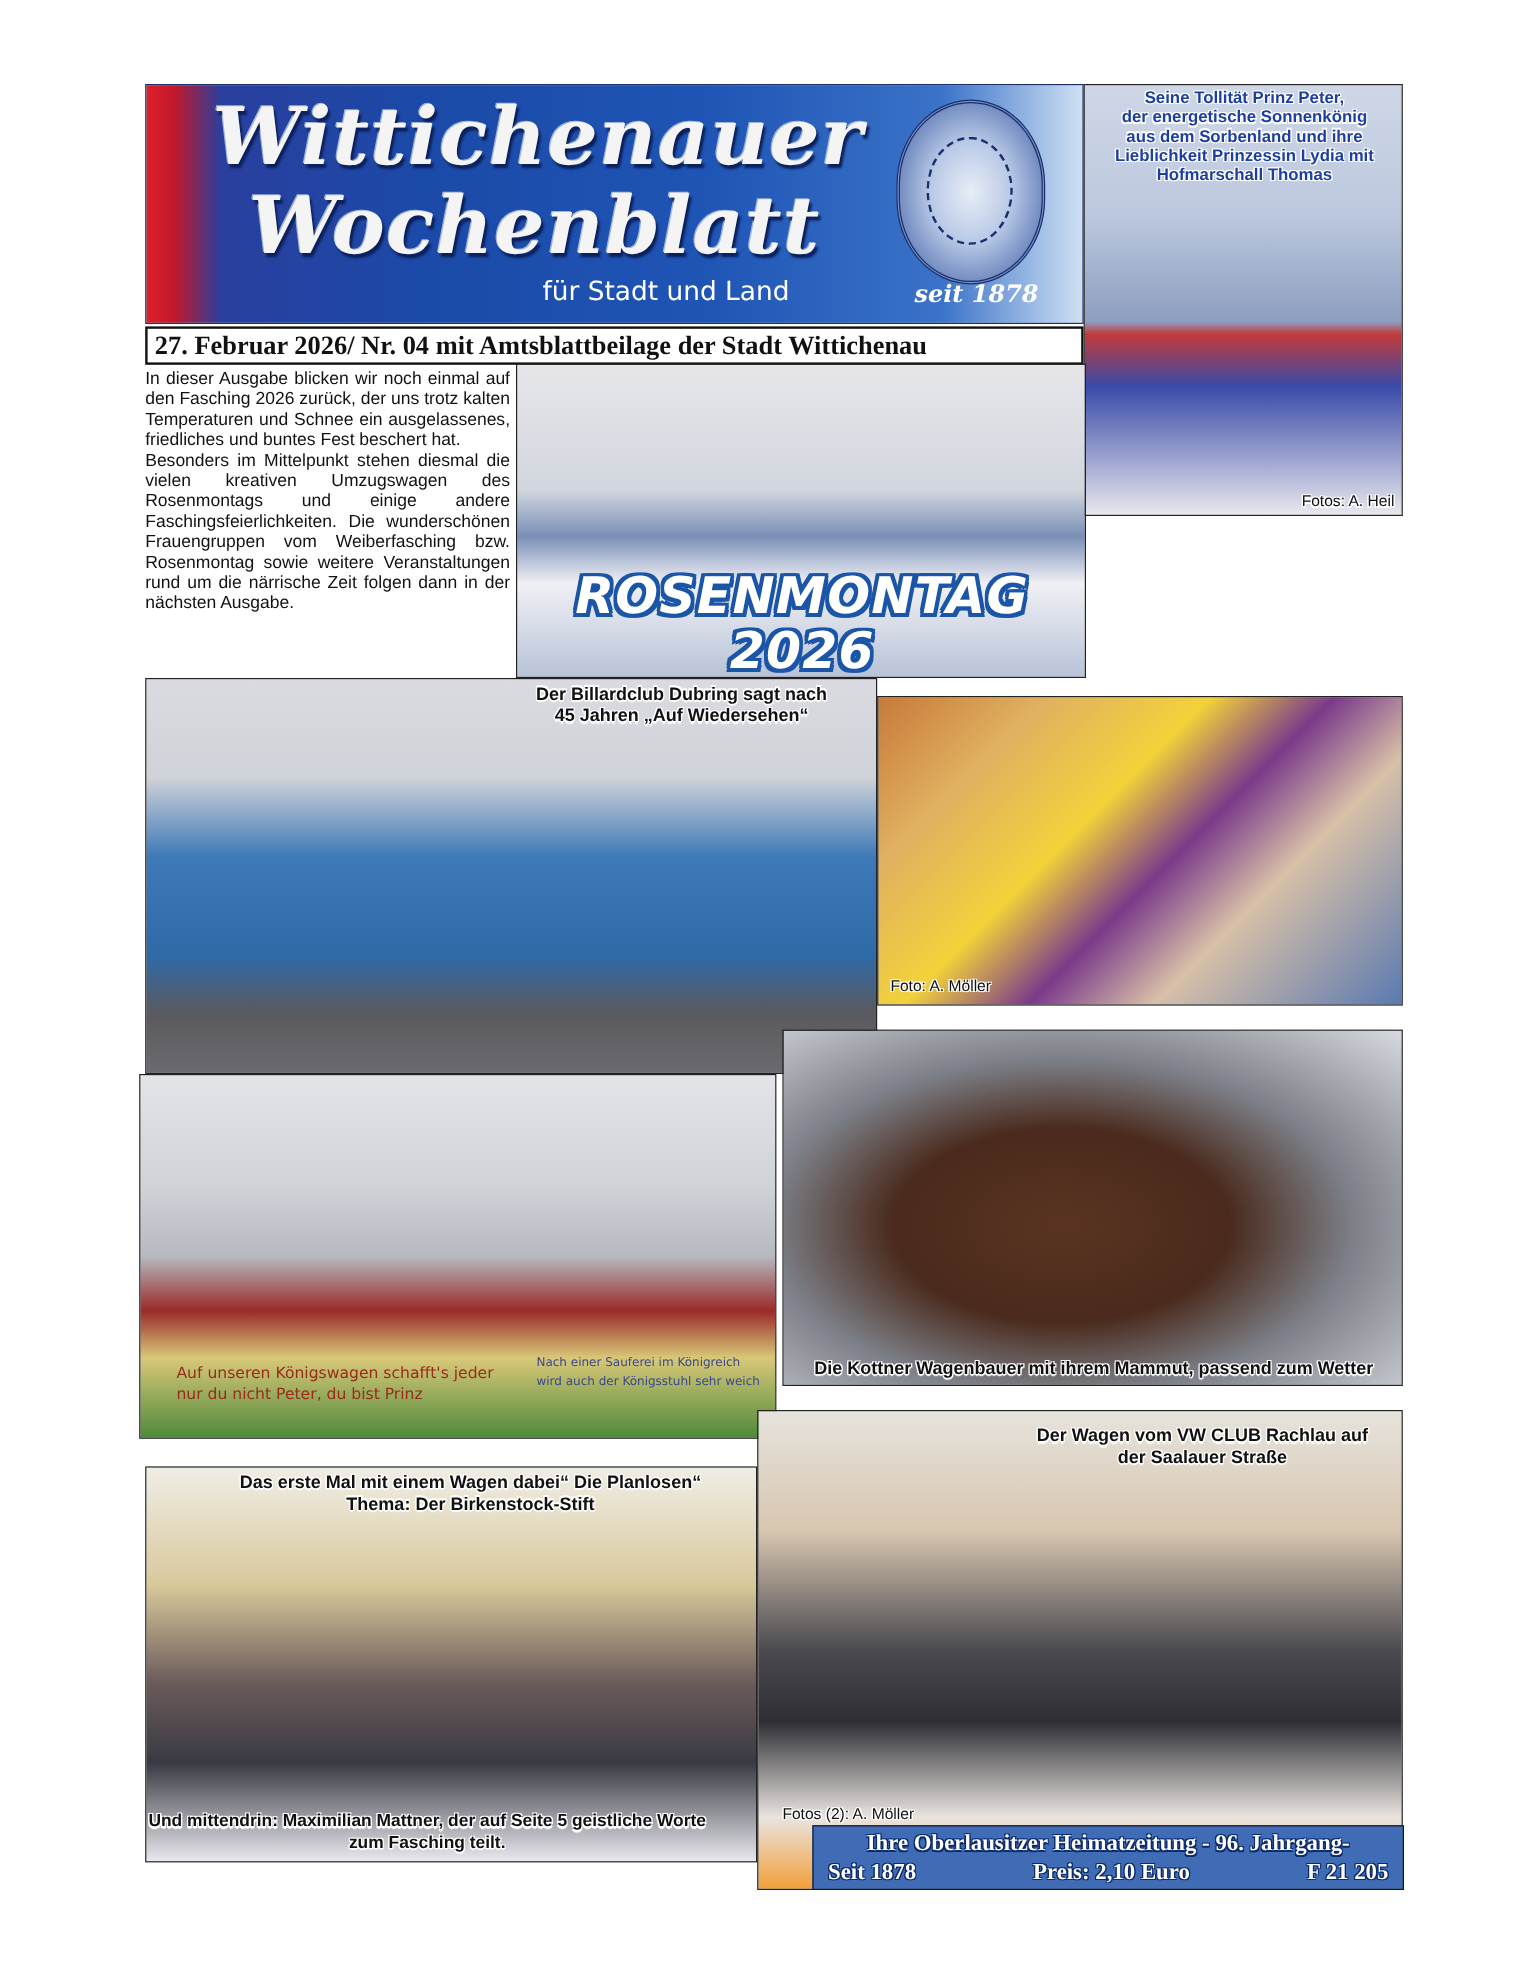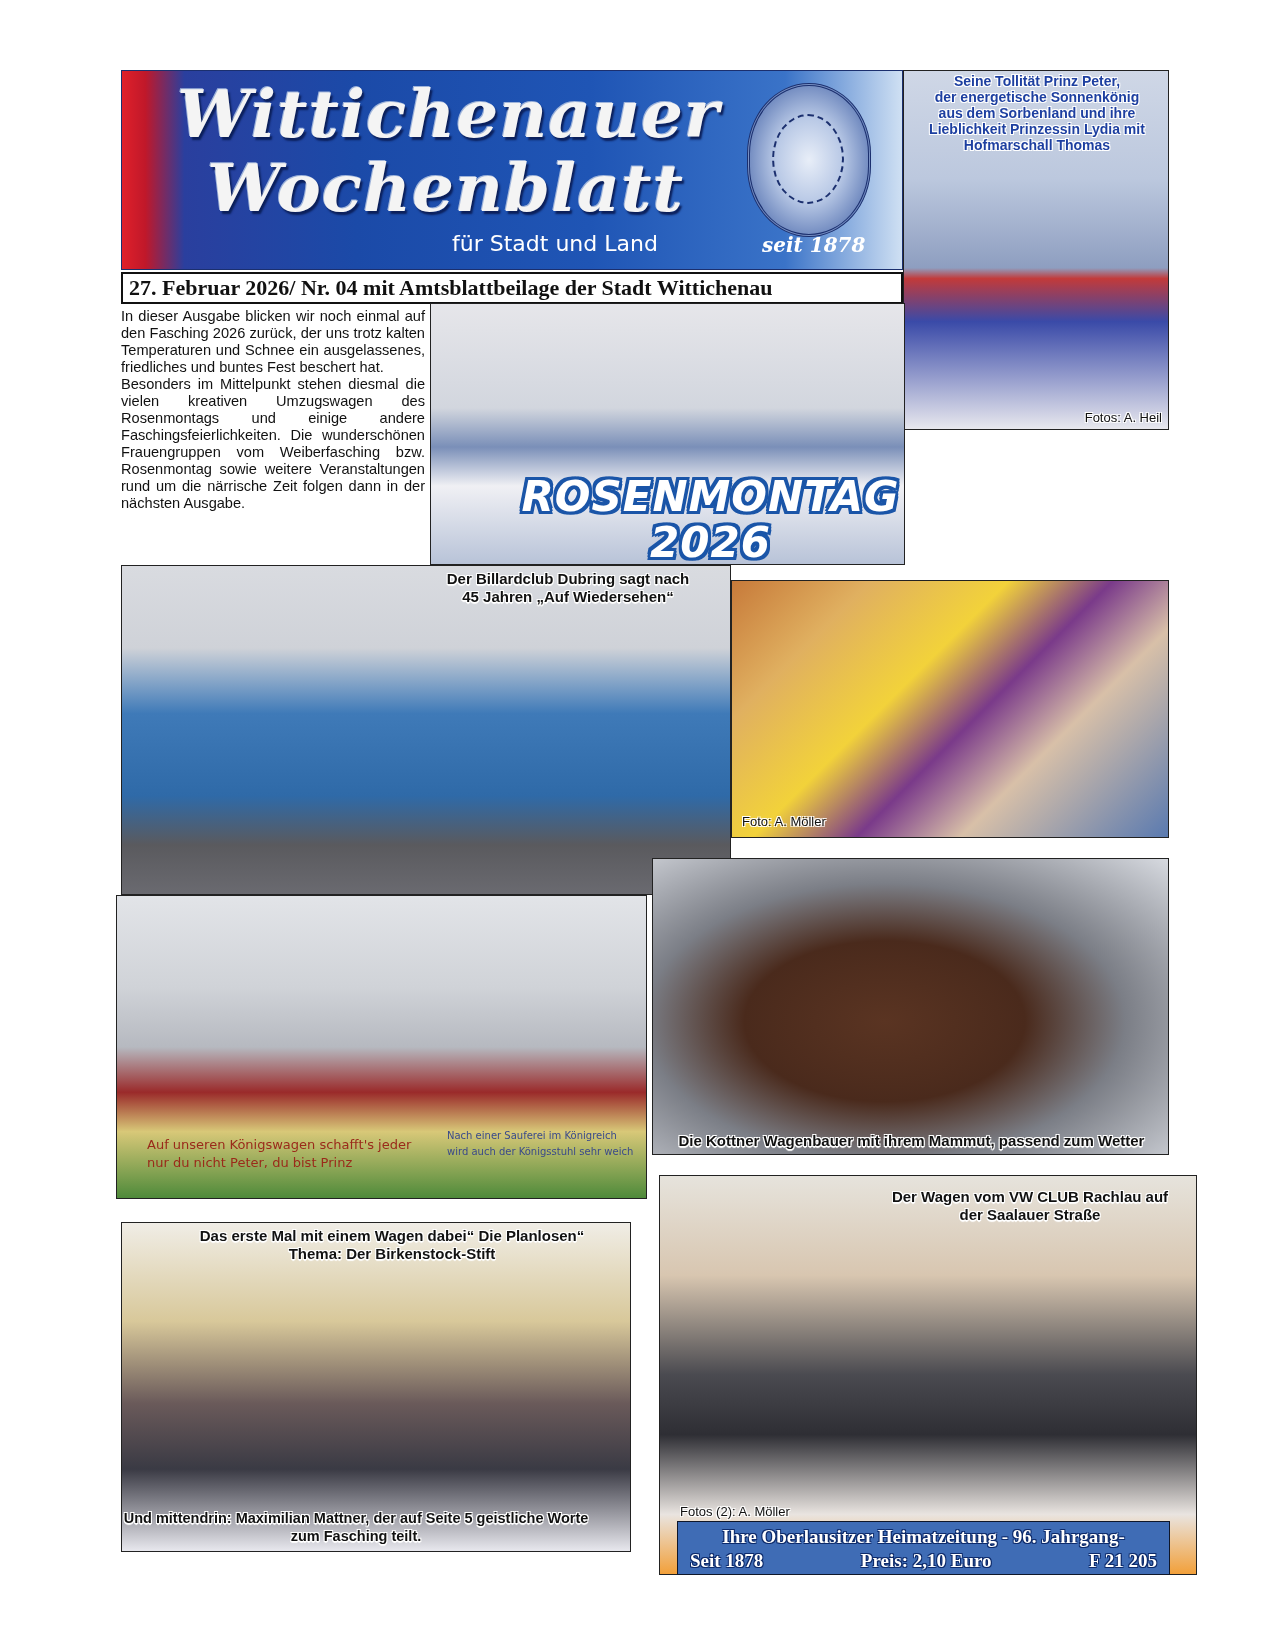--- a/index.html
+++ b/index.html
@@ -26,37 +26,37 @@
     background: linear-gradient(180deg, #d9dbe0 0%, #cfd2d8 25%, #3f7ab8 45%, #2f6aa8 70%, #5a5a5e 85%, #6a6a70 100%); }
   .ph-crowd { left:731px; top:580px; width:438px; height:258px;
     background: linear-gradient(135deg, #c77a3a 0%, #e0b060 20%, #f2d23a 40%, #7a3a8a 55%, #d8c0a8 70%, #5a7ab0 100%); }
   .ph-mammut { left:652px; top:858px; width:517px; height:297px;
     background: radial-gradient(ellipse at 45% 55%, #5a3422 0%, #4a2a1c 35%, #7b7e86 60%, #d7dae0 100%); }
   .ph-castle { left:116px; top:895px; width:531px; height:304px;
     background: linear-gradient(180deg, #e2e4e8 0%, #d0d3d8 30%, #b6b9c0 50%, #9a2a2a 65%, #d8c878 78%, #4e8a3a 100%); }
   .ph-birken { left:121px; top:1222px; width:510px; height:330px;
     background: linear-gradient(180deg, #f0ede6 0%, #d8c89a 30%, #6a5a5a 55%, #3a3a44 75%, #e8e8ee 100%); }
   .ph-vw { left:631px; top:1175px; width:538px; height:400px;
-    background: linear-gradient(180deg, #e6e3dc 0%, #d8c6b0 25%, #4a4a50 50%, #2e2e34 65%, #e9e4e0 85%, #f2a03a 100%); margin-left: 28px; }
+    background: linear-gradient(180deg, #e6e3dc 0%, #d8c6b0 25%, #4a4a50 50%, #2e2e34 65%, #e9e4e0 85%, #f2a03a 100%); }
 
   .dateline { left:121px; top:272px; width:782px; height:32px; border:2px solid #111; background:#fff;
     font-family:"Liberation Serif", serif; font-weight:bold; font-size:22px; line-height:28px; padding-left:6px; color:#111; white-space:nowrap; }
 
   .intro { left:121px; top:308px; width:304px; font-size:14.6px; line-height:17px; color:#111; text-align:justify; font-family:"Liberation Sans", sans-serif; }
   .intro p { margin:0; }
 
   .cap { position:absolute; color:#111; font-weight:bold; font-family:"Liberation Sans", sans-serif; text-align:center;
     text-shadow: -1px -1px 0 #fff, 1px -1px 0 #fff, -1px 1px 0 #fff, 1px 1px 0 #fff, 0 2px 1px #fff; }
   .cap-blue { color:#1d3fa0; text-shadow: -1px -1px 0 #fff, 1px -1px 0 #fff, -1px 1px 0 #fff, 1px 1px 0 #fff; }
   .credit { position:absolute; font-size:13px; color:#111; font-family:"Liberation Sans", sans-serif;
     text-shadow: -1px -1px 0 #fff, 1px -1px 0 #fff, -1px 1px 0 #fff, 1px 1px 0 #fff; }
 
   .rosen-title { position:absolute; left:0; top:170px; width:475px; text-align:center; font-family:"DejaVu Sans", sans-serif; font-weight:bold; font-style:italic;
     color:#fff; font-size:42px; line-height:46px; letter-spacing:1px;
-    text-shadow: -3px -3px 0 #1a55a8, 3px -3px 0 #1a55a8, -3px 3px 0 #1a55a8, 3px 3px 0 #1a55a8, 0 3px 0 #1a55a8, 3px 0 0 #1a55a8, -3px 0 0 #1a55a8, 0 -3px 0 #1a55a8; margin-left: 42px; }
+    text-shadow: -3px -3px 0 #1a55a8, 3px -3px 0 #1a55a8, -3px 3px 0 #1a55a8, 3px 3px 0 #1a55a8, 0 3px 0 #1a55a8, 3px 0 0 #1a55a8, -3px 0 0 #1a55a8, 0 -3px 0 #1a55a8; }
 
   .footer-box { position:absolute; left:677px; top:1521px; width:491px; height:52px; background:#3f6cb5; border:1px solid #0f172a;
     font-family:"Liberation Serif", serif; font-weight:bold; color:#fff; }
   .footer-box .row { display:flex; justify-content:space-between; padding:0 12px; font-size:19px; line-height:24px;
     text-shadow: -1px -1px 0 #0d2a6a, 1px -1px 0 #0d2a6a, -1px 1px 0 #0d2a6a, 1px 1px 0 #0d2a6a; }
   .footer-box .row1 { padding-top:3px; justify-content:center; }
 </style>
 </head>
 <body>
 

